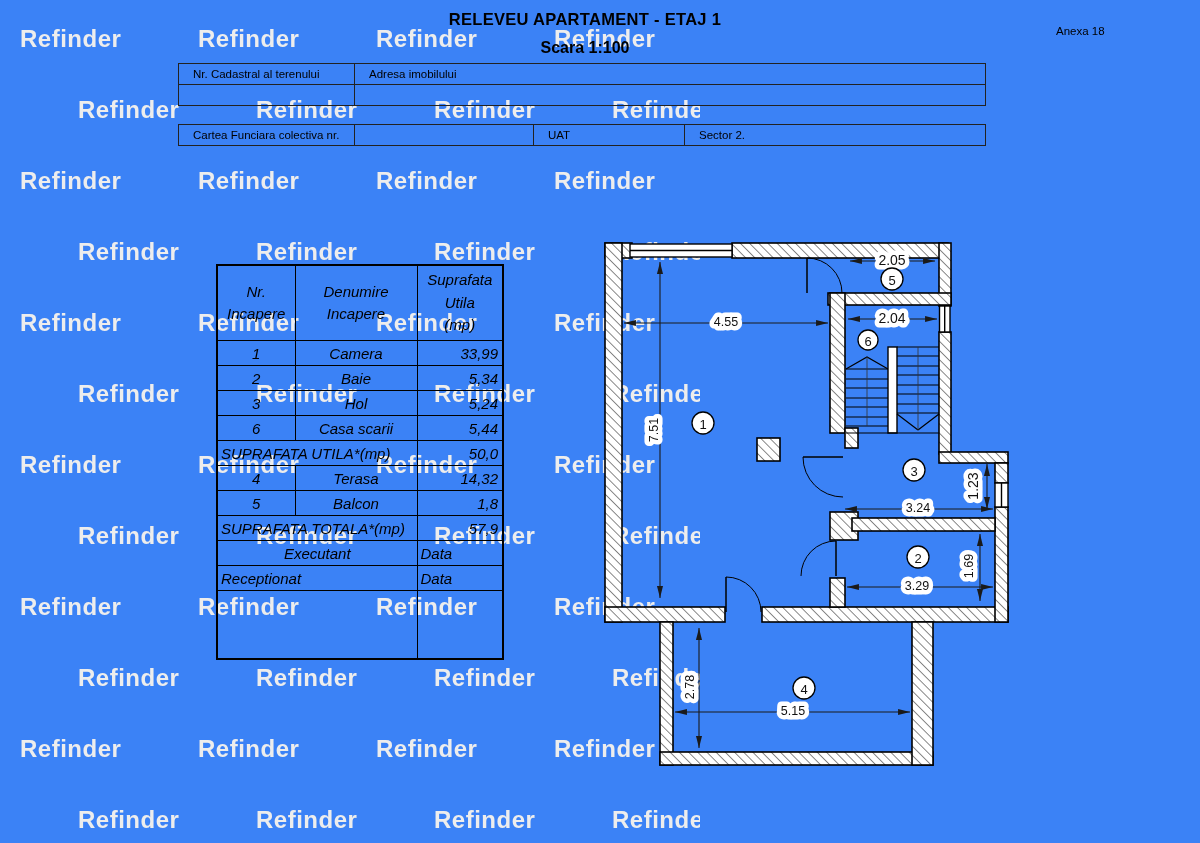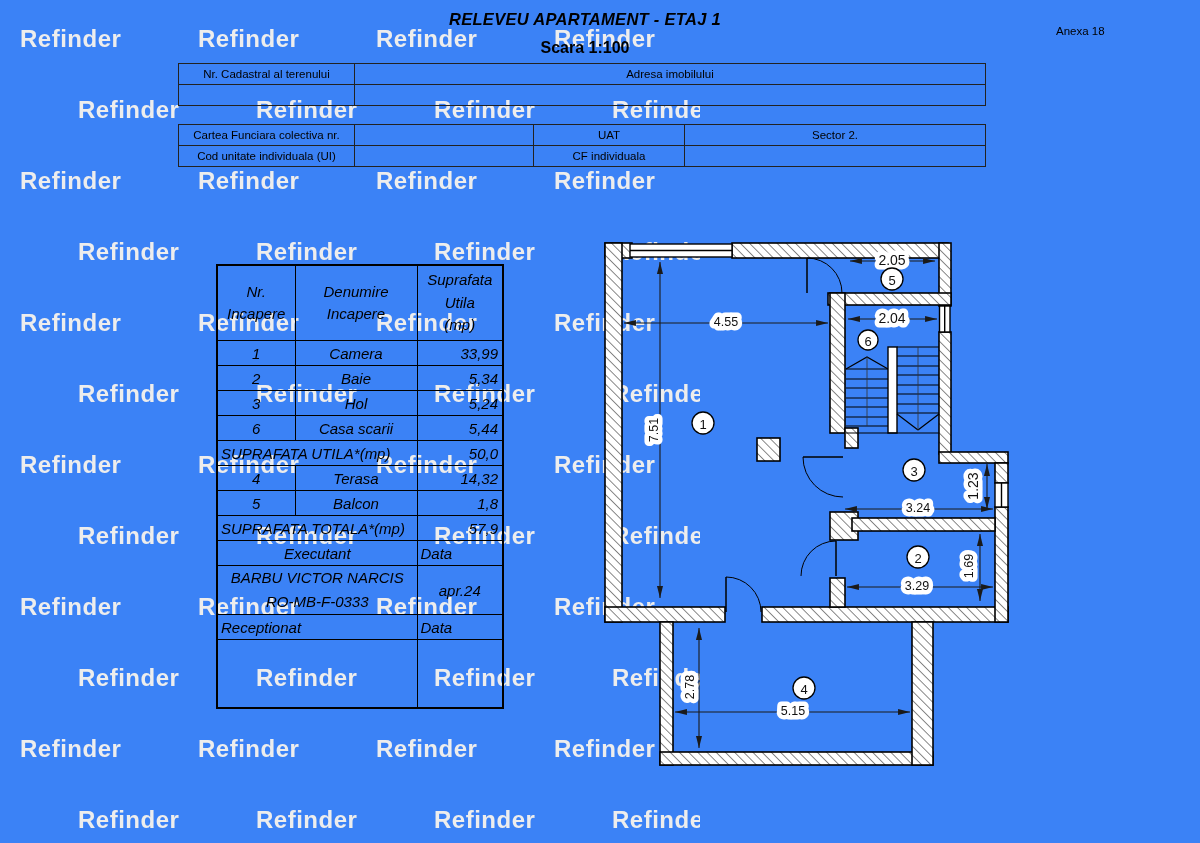--- a/index.html
+++ b/index.html
@@ -3,28 +3,28 @@
 <meta charset="utf-8">
 <style>
   html,body{margin:0;padding:0;background:#fff;}
   .page{position:relative;width:1200px;height:843px;background:#3b82f6;overflow:hidden;
         font-family:"Liberation Sans",sans-serif;color:#000;}
   
   .wm-layer{position:absolute;left:0;top:0;width:700px;height:843px;overflow:hidden;pointer-events:none;}
   .wm{position:absolute;font-size:24px;font-weight:700;color:#ededed;letter-spacing:.5px;white-space:nowrap;}
   
   .doc-title{position:absolute;left:0;top:10px;width:1170px;text-align:center;
-             font-size:16.5px;font-weight:bold;font-style:italic;letter-spacing:.3px;}
+             font-size:16.5px;font-weight:bold;letter-spacing:.3px;}
   .doc-subtitle{position:absolute;left:0;top:39px;width:1170px;text-align:center;
              font-size:16px;font-weight:bold;}
   .annex{position:absolute;left:1056px;top:25px;font-size:11.5px;}
   
   table{border-collapse:collapse;table-layout:fixed;}
   .info{position:absolute;left:178px;font-size:11.5px;}
-  .info td{border:1px solid #222;height:20px;text-align:center;padding:0 14px;overflow:hidden;white-space:nowrap;}
+  .info td{border:1px solid #222;height:20px;text-align:left;padding:0 14px;overflow:hidden;white-space:nowrap;}
   .info-a{top:63px;}
   .info-b{top:124px;}
   
   .room-table{position:absolute;left:216px;top:264px;font-size:15px;border:2px solid #000;font-style:italic;}
   .room-table td{border:1.5px solid #000;height:24px;padding:0 4px;overflow:hidden;}
   .room-table td.hd{white-space:pre-line;text-align:center;line-height:1.5;height:74px;}
   td.c{text-align:center;} td.l{text-align:left;padding-left:3px;} td.r{text-align:right;padding-right:4px;}
   .name-cell{height:72px;text-align:center;line-height:1.6;}
   
   .plan{position:absolute;left:0;top:0;}
@@ -120,26 +120,20 @@
         <col style="width:151px">
         <col style="width:301px">
       </colgroup>
     <tbody>
         <tr>
       <td>Cartea Funciara colectiva nr.</td>
       <td></td>
       <td>UAT</td>
       <td>Sector 2.</td>
     </tr>
-    <tr>
-      <td>Cod unitate individuala (UI)</td>
-      <td></td>
-      <td>CF individuala</td>
-      <td></td>
-    </tr>
   </tbody>
     </table>
 
   <table class="room-table">
     <colgroup>
         <col style="width:78px">
         <col style="width:122px">
         <col style="width:86px">
       </colgroup>
     <tbody>
@@ -186,27 +180,20 @@
       <td class="c">Balcon</td>
       <td class="r">1,8</td>
     </tr>
     <tr>
       <td class="l" colspan="2">SUPRAFATA TOTALA*(mp)</td>
       <td class="r">57,9</td>
     </tr>
     <tr>
       <td class="c" colspan="2">Executant</td>
       <td class="l">Data</td>
-    </tr>
-    <tr>
-      <td class="name-cell" colspan="2">
-        <div>BARBU  VICTOR NARCIS</div>
-        <div>RO-MB-F-0333</div>
-      </td>
-      <td class="c">apr.24</td>
     </tr>
     <tr>
       <td class="l" colspan="2">Receptionat</td>
       <td class="l">Data</td>
     </tr>
     <tr style="height:68px;">
       <td colspan="2"></td>
       <td></td>
     </tr>
   </tbody>

